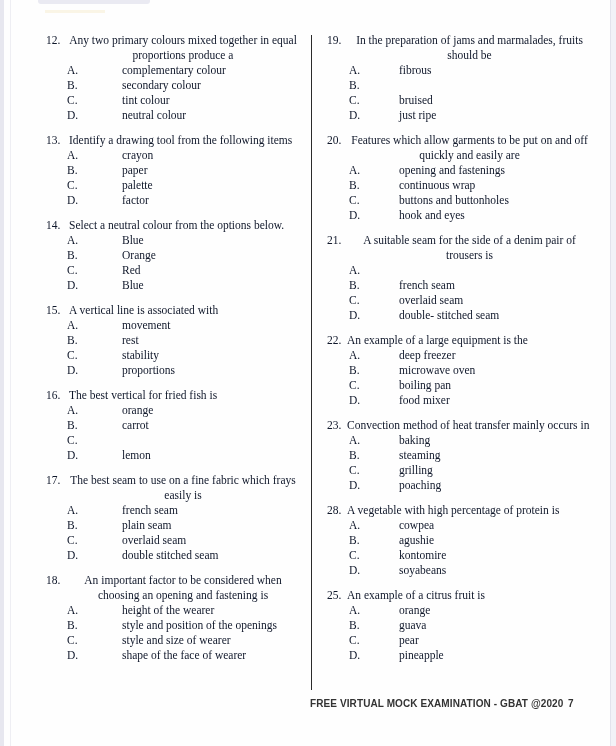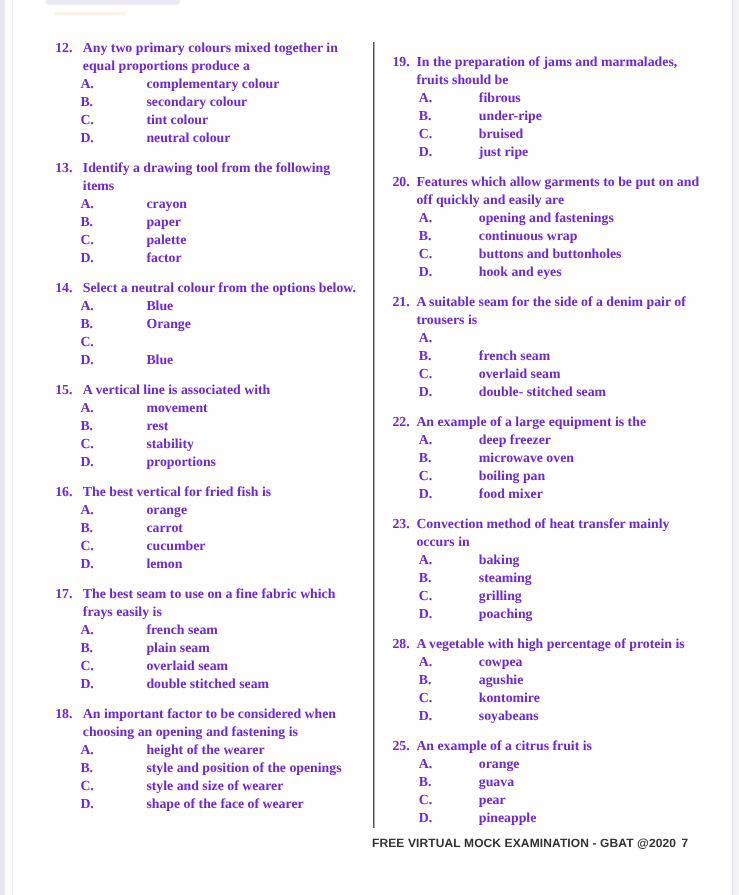--- a/index.html
+++ b/index.html
@@ -26,35 +26,34 @@
     position: absolute; left: 38px; top: 0; width: 112px; height: 4px;
     background: #eaeaf2; border-radius: 0 0 3px 3px;
   }
   .remnant-cream {
     position: absolute; left: 45px; top: 10px; width: 60px; height: 3px;
     background: #faf5e6;
   }
   .content {
     position: absolute; left: 30px; top: 33px;
     display: flex;
-    color: #6d28d9;
-    font-weight: bold;
+    color: #0f172a;
   }
   .col { box-sizing: border-box; }
   .col-left  { width: 281px; padding-left: 16px; }
-  .col-right { width: 285px; padding-left: 15px; margin-top: 12px; }
+  .col-right { width: 285px; padding-left: 15px; }
   .divider {
     width: 1px; height: 655px; margin-top: 2px;
     background: #2b2b2b; flex-shrink: 0;
   }
   .question { margin-bottom: 10px; font-size: 11.5px; line-height: 15px; }
   .q-head { display: flex; }
   .q-num { width: 23px; flex-shrink: 0; }
   .col-right .q-num { width: 20px; }
-  .q-text { max-width: 228px; }
+  .q-text { max-width: 228px; text-align: center; }
   .col-right .q-text { max-width: 245px; }
   .opt { display: flex; padding-left: 21px; }
   .col-right .opt { padding-left: 22px; }
   .opt-letter { width: 55px; flex-shrink: 0; }
   .col-right .opt-letter { width: 50px; }
   .opt-text { flex: 1; }
   .footer-title {
     position: absolute; left: 310px; top: 698px;
     font-family: "Liberation Sans", sans-serif;
     font-size: 10px; font-weight: 700; color: #333333;
@@ -139,20 +138,21 @@
     <div class="opt">
         <span class="opt-letter">A.</span>
         <span class="opt-text">Blue</span>
       </div>
           <div class="opt">
         <span class="opt-letter">B.</span>
         <span class="opt-text">Orange</span>
       </div>
           <div class="opt">
         <span class="opt-letter">C.</span>
+        <span class="opt-text">Red</span>
       </div>
           <div class="opt">
         <span class="opt-letter">D.</span>
         <span class="opt-text">Blue</span>
       </div>
         </div>
   </div>
 
   <div class="question">
     <div class="q-head">
@@ -190,21 +190,20 @@
     <div class="opt">
         <span class="opt-letter">A.</span>
         <span class="opt-text">orange</span>
       </div>
           <div class="opt">
         <span class="opt-letter">B.</span>
         <span class="opt-text">carrot</span>
       </div>
           <div class="opt">
         <span class="opt-letter">C.</span>
-        <span class="opt-text">cucumber</span>
       </div>
           <div class="opt">
         <span class="opt-letter">D.</span>
         <span class="opt-text">lemon</span>
       </div>
         </div>
   </div>
 
   <div class="question">
     <div class="q-head">
@@ -266,21 +265,20 @@
       <span class="q-text">In the preparation of jams and marmalades, fruits should be</span>
     </div>
     <div class="options">
 
     <div class="opt">
         <span class="opt-letter">A.</span>
         <span class="opt-text">fibrous</span>
       </div>
           <div class="opt">
         <span class="opt-letter">B.</span>
-        <span class="opt-text">under-ripe</span>
       </div>
           <div class="opt">
         <span class="opt-letter">C.</span>
         <span class="opt-text">bruised</span>
       </div>
           <div class="opt">
         <span class="opt-letter">D.</span>
         <span class="opt-text">just ripe</span>
       </div>
         </div>

